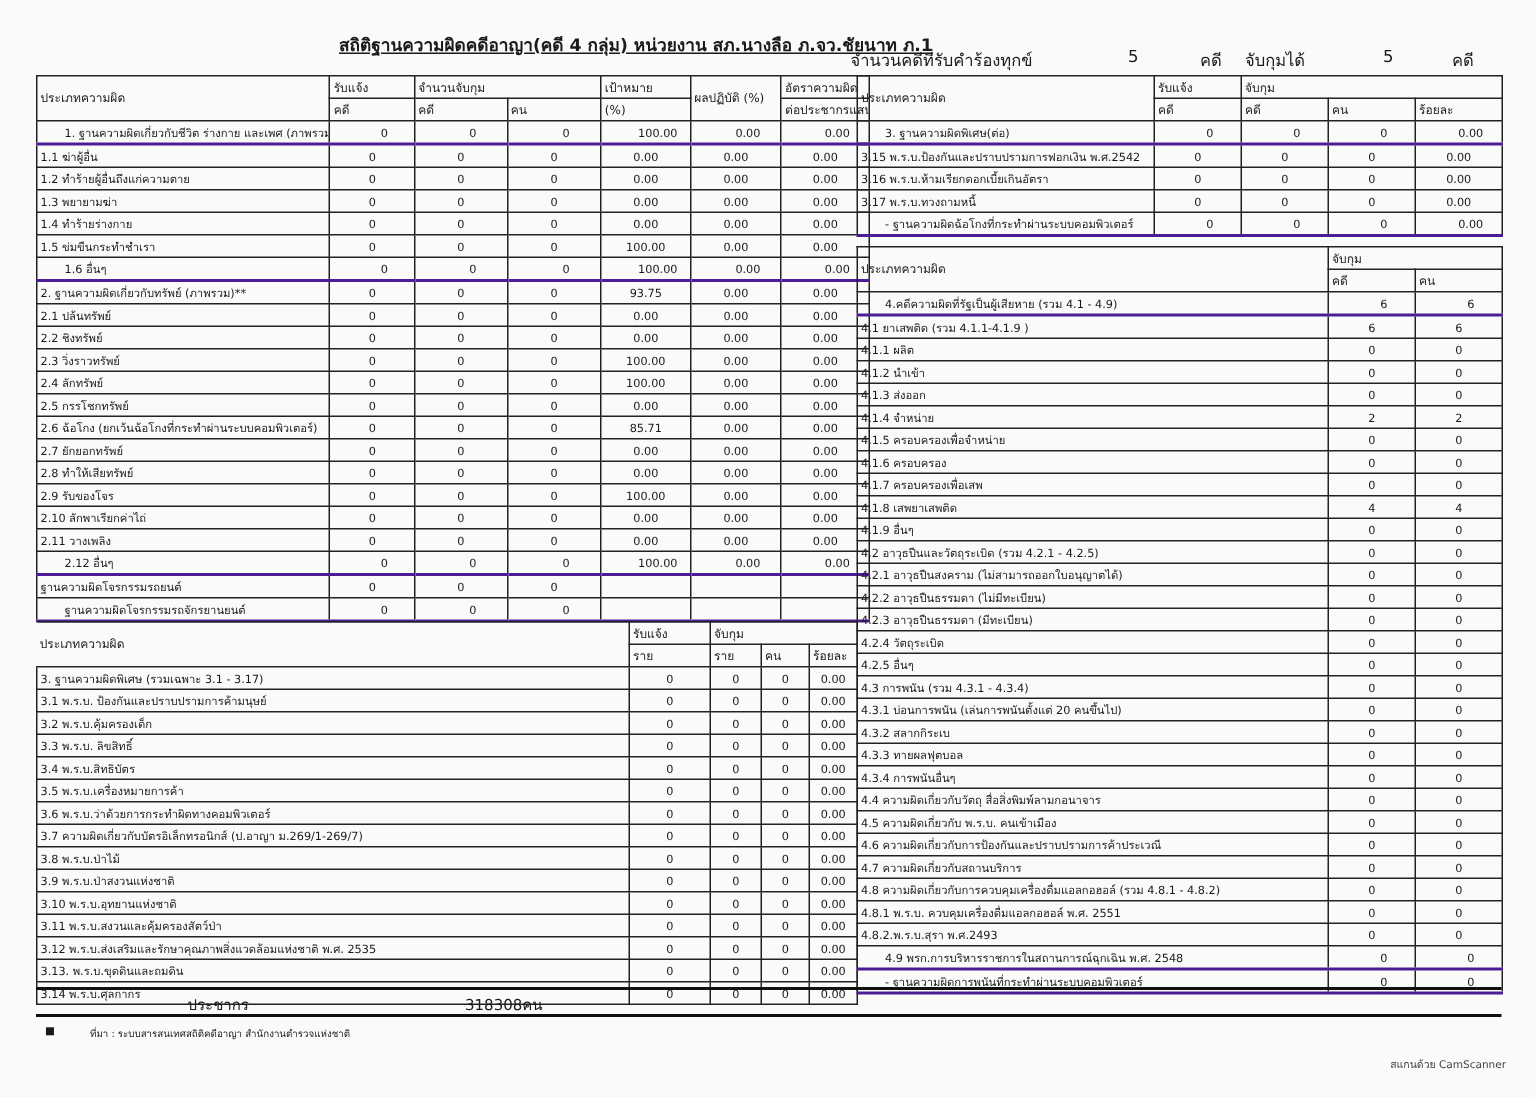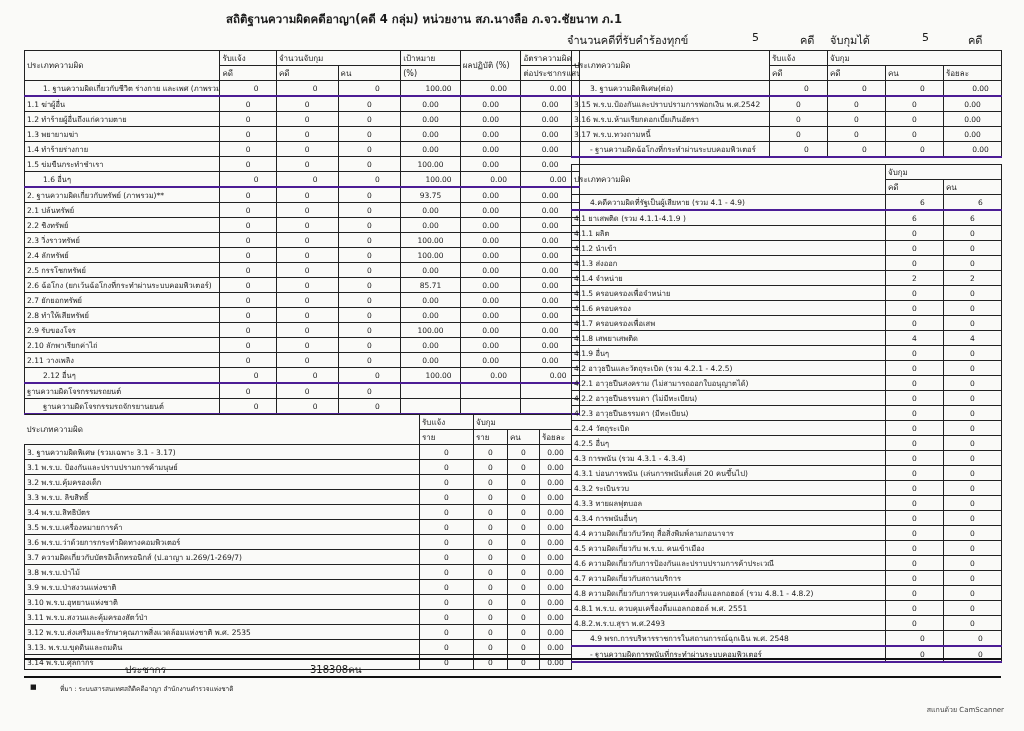--- a/index.html
+++ b/index.html
@@ -4,21 +4,21 @@
 <style>
   html, body { margin:0; padding:0; }
   body {
     width:1024px; height:731px; overflow:hidden;
     background:#f4f4f2;
     font-family:"DejaVu Sans", sans-serif;
     color:#1a1a1a;
     position:relative;
   }
   .paper { position:absolute; left:0; top:0; width:1024px; height:731px; background:#fafaf8; }
-  .title { position:absolute; left:226px; top:10px; font-size:11.5px; font-weight:bold; white-space:nowrap; }
+  .title { position:absolute; left:226px; top:21px; font-size:11.5px; font-weight:bold; white-space:nowrap;text-decoration:underline; }
   .subtitle { position:absolute; left:236px; top:31px; font-size:11px; font-weight:bold; white-space:nowrap; }
   .sum { position:absolute; top:31px; font-size:11px; font-weight:normal; white-space:nowrap; }
 
   table { border-collapse:collapse; position:absolute; table-layout:fixed; }
   td, th { border:1px solid #222; font-size:7.5px; padding:0 2px; white-space:nowrap; overflow:hidden; font-weight:normal; height:14px; line-height:13px; }
   th { text-align:left; font-size:8px; }
   td.n { text-align:center; }
   td.lbl { text-align:left; }
   .thick-bottom td { border-bottom:2px solid #4c1d95;padding-left:18px; }
 
@@ -569,21 +569,21 @@
           <td class="lbl">4.3 การพนัน (รวม 4.3.1 - 4.3.4)</td>
           <td class="n">0</td>
           <td class="n">0</td>
         </tr>
         <tr>
           <td class="lbl">4.3.1 บ่อนการพนัน (เล่นการพนันตั้งแต่ 20 คนขึ้นไป)</td>
           <td class="n">0</td>
           <td class="n">0</td>
         </tr>
         <tr>
-          <td class="lbl">4.3.2 ระเบินรวบ</td>
+          <td class="lbl">4.3.2 สลากกิระเบ</td>
           <td class="n">0</td>
           <td class="n">0</td>
         </tr>
         <tr>
           <td class="lbl">4.3.3 ทายผลฟุตบอล</td>
           <td class="n">0</td>
           <td class="n">0</td>
         </tr>
         <tr>
           <td class="lbl">4.3.4 การพนันอื่นๆ</td>

